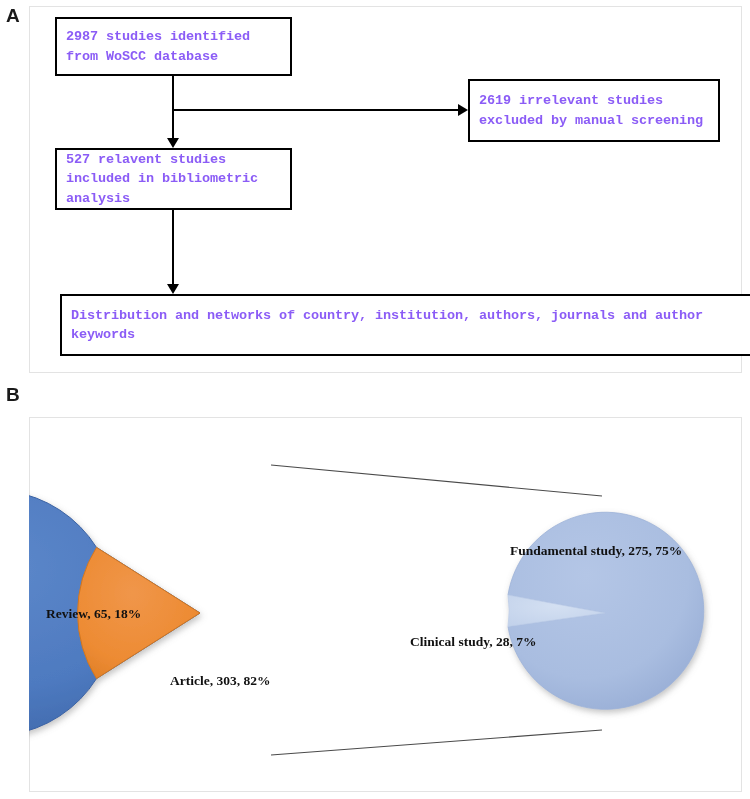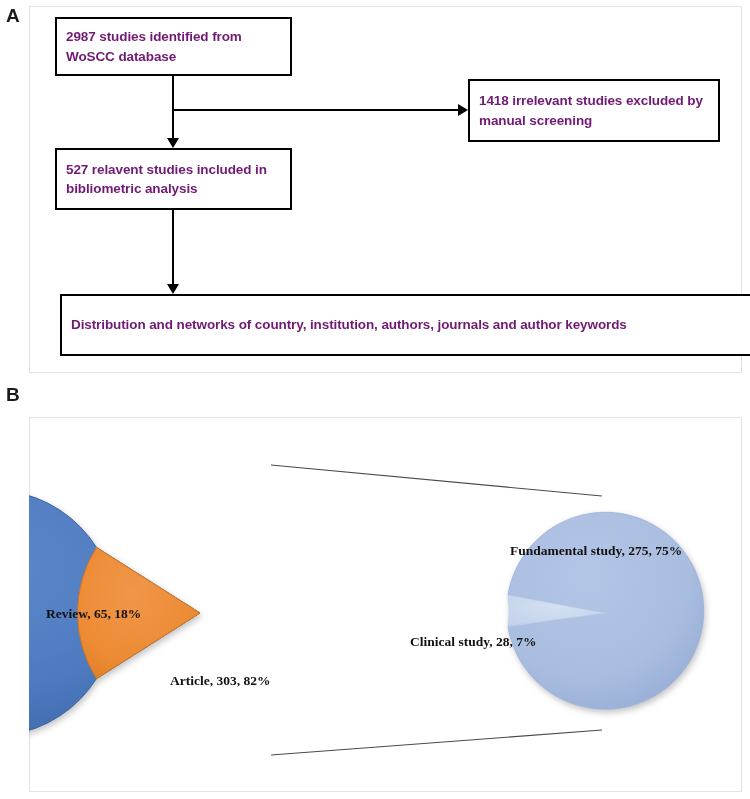--- a/index.html
+++ b/index.html
@@ -41,25 +41,25 @@
   .flow-box {
     position: absolute;
     box-sizing: border-box;
     border: 2px solid #000000;
     background: #ffffff;
     display: flex;
     align-items: center;
     padding: 0 9px;
   }
   .flow-box .flow-text {
-    font-family: Liberation Sans, sans-serif;
+    font-family: Liberation Mono, monospace;
     font-weight: bold;
     font-size: 13.5px;
     line-height: 1.42;
-    color: #701a75;
+    color: #8b5cf6;
     letter-spacing: -0.1px;
   }
   #flow-box-identified { left: 55px;  top: 17px;  width: 237px; height: 59px; }
   #flow-box-excluded   { left: 468px; top: 79px;  width: 252px; height: 63px; }
   #flow-box-included   { left: 55px;  top: 148px; width: 237px; height: 62px; }
   #flow-box-outcome    { left: 60px;  top: 294px; width: 716px; height: 62px; }
   #flow-box-outcome .flow-text { font-size: 13.5px; }
 
   
   .line-v, .line-h {
@@ -116,21 +116,21 @@
 <div class="panel-letter" id="panel-letter-a">A</div>
 <div class="panel-letter" id="panel-letter-b">B</div>
 
 <div class="panel-frame" id="panel-a-frame"></div>
 
 <div class="flow-box" id="flow-box-identified">
   <span class="flow-text">2987 studies identified from WoSCC database</span>
 </div>
 
 <div class="flow-box" id="flow-box-excluded">
-  <span class="flow-text">1418 irrelevant studies excluded by manual screening</span>
+  <span class="flow-text">2619 irrelevant studies excluded by manual screening</span>
 </div>
 
 <div class="flow-box" id="flow-box-included">
   <span class="flow-text">527 relavent studies included in bibliometric analysis</span>
 </div>
 
 <div class="flow-box" id="flow-box-outcome">
   <span class="flow-text">Distribution and networks of country, institution, authors, journals and author keywords</span>
 </div>
 

